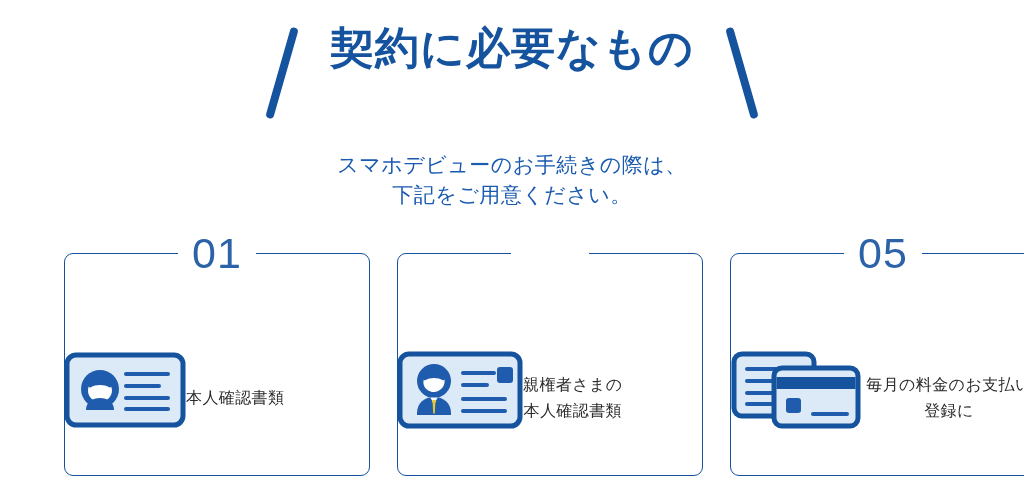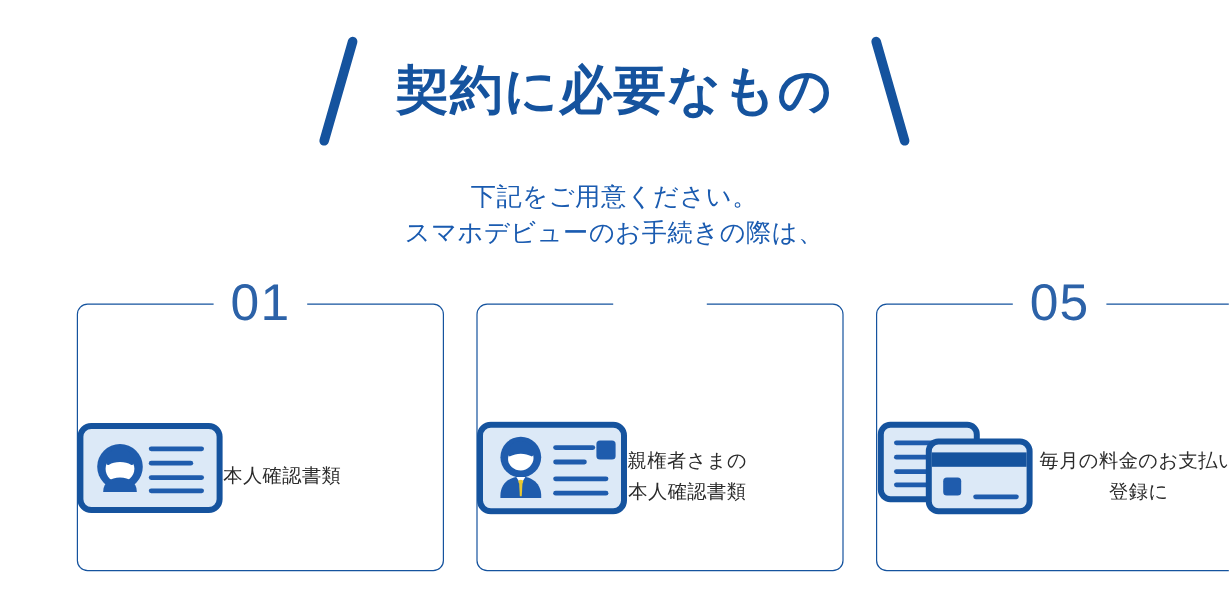--- a/index.html
+++ b/index.html
@@ -25,21 +25,21 @@
     width: 1024px;
     height: 140px;
   }
   .title-row {
     position: absolute;
     left: 0;
     top: 26px;
     width: 1024px;
     height: 100px;
     display: flex;
-    align-items: center;
+    align-items: flex-start;
     justify-content: center;
     gap: 44px;
   }
   .slash {
     width: 8px;
     height: 94px;
     background: #15539e;
     border-radius: 4px;
     flex: 0 0 auto;
   }
@@ -159,22 +159,22 @@
 
 <div class="header">
   <div class="title-row">
     <div class="slash slash-left"></div>
     <div class="page-title">契約に必要なもの</div>
     <div class="slash slash-right"></div>
   </div>
 </div>
 
 <div class="subtitle">
+  <span class="subtitle-line">スマホデビューのお手続きの際は、</span>
   <span class="subtitle-line">下記をご用意ください。</span>
-  <span class="subtitle-line">スマホデビューのお手続きの際は、</span>
 </div>
 
 <div class="cards">
 
   <div class="card">
     <div class="card-frame"></div>
     <div class="card-number-bg" style="width:78px;"></div>
     <div class="card-number">01</div>
     <div class="card-body">
       <div class="card-icon">

